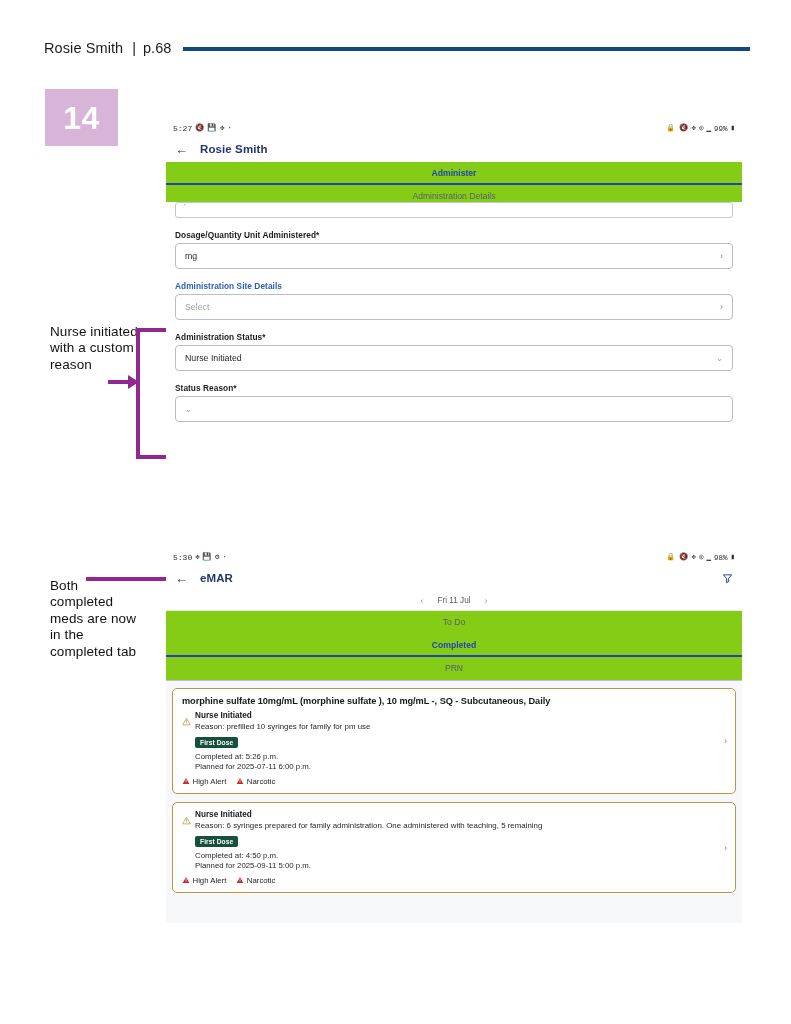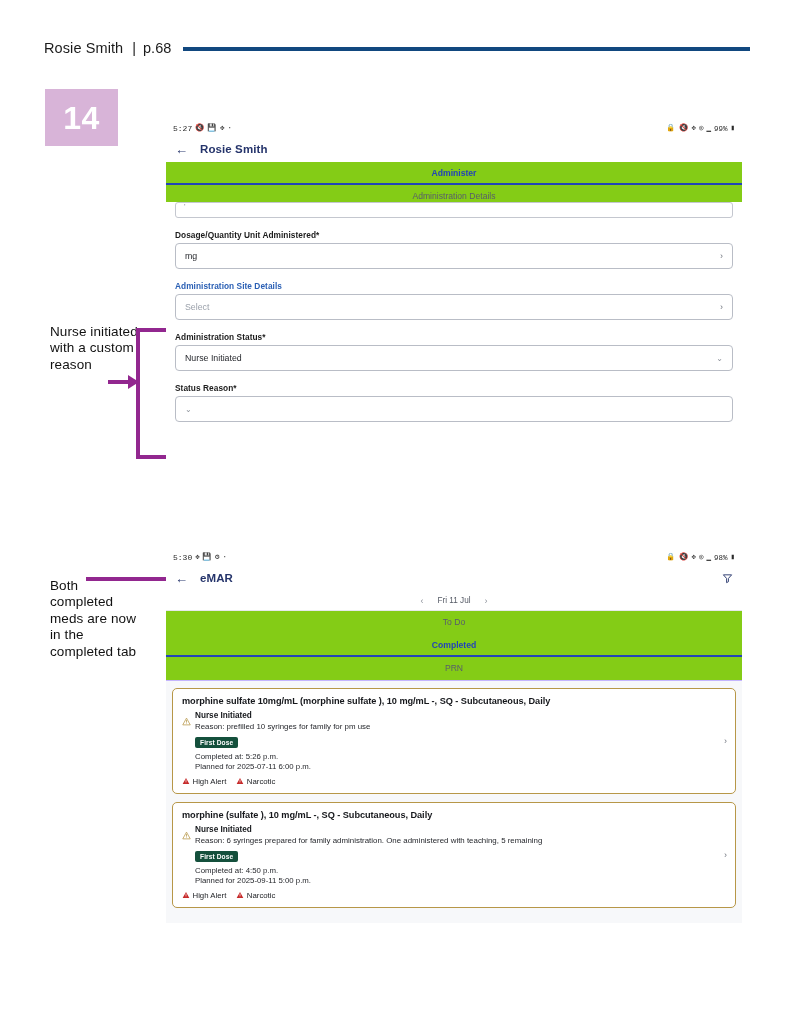--- a/index.html
+++ b/index.html
@@ -507,21 +507,20 @@
               <circle cx="12" cy="17.5" r="1.1" fill="#ffffff"></circle>
             </svg>
           </span>
           <span>Narcotic</span>
         </span>
       </div>
       <span class="card-chev">›</span>
     </div>
 
     <div class="med-card">
-      <div class="mtitle">morphine  (sulfate ), 10 mg/mL -, SQ - Subcutaneous, Daily</div>
       <div class="ni-row">
         <span class="tri-outline">
           <svg width="9" height="9" viewBox="0 0 24 24" aria-hidden="true">
             <path d="M12 3 L22 21 H2 Z" fill="none" stroke="#b79748" stroke-width="2" stroke-linejoin="round"></path>
             <path d="M12 9v5" stroke="#b79748" stroke-width="2" stroke-linecap="round"></path>
             <circle cx="12" cy="17.5" r="1.1" fill="#b79748"></circle>
           </svg>
         </span>
         <div class="ni-block">
           <div class="ni-title">Nurse Initiated</div>

